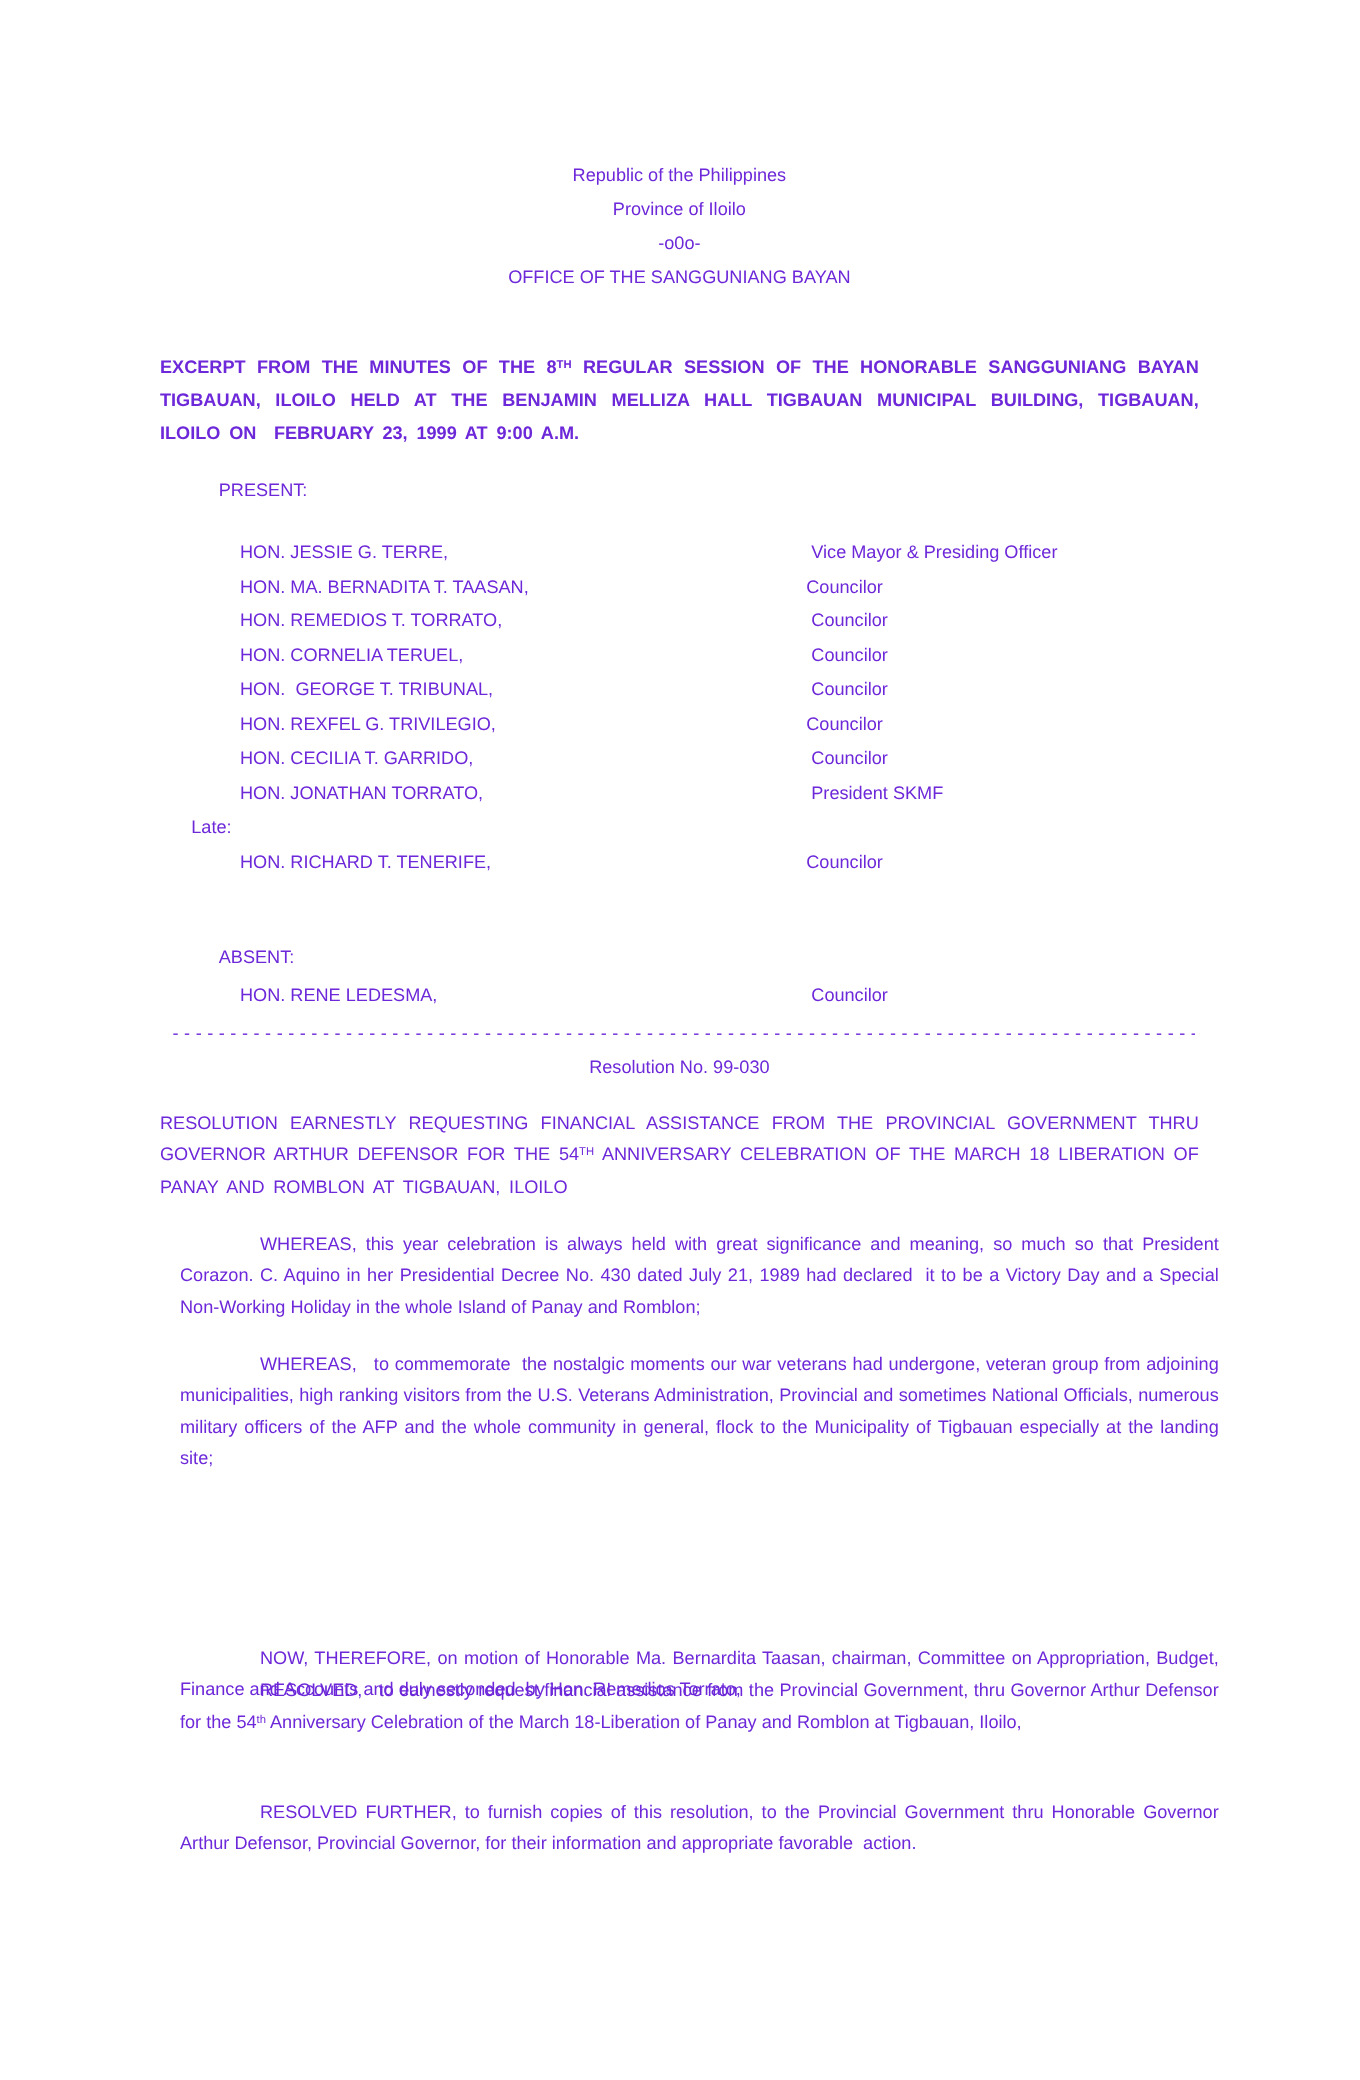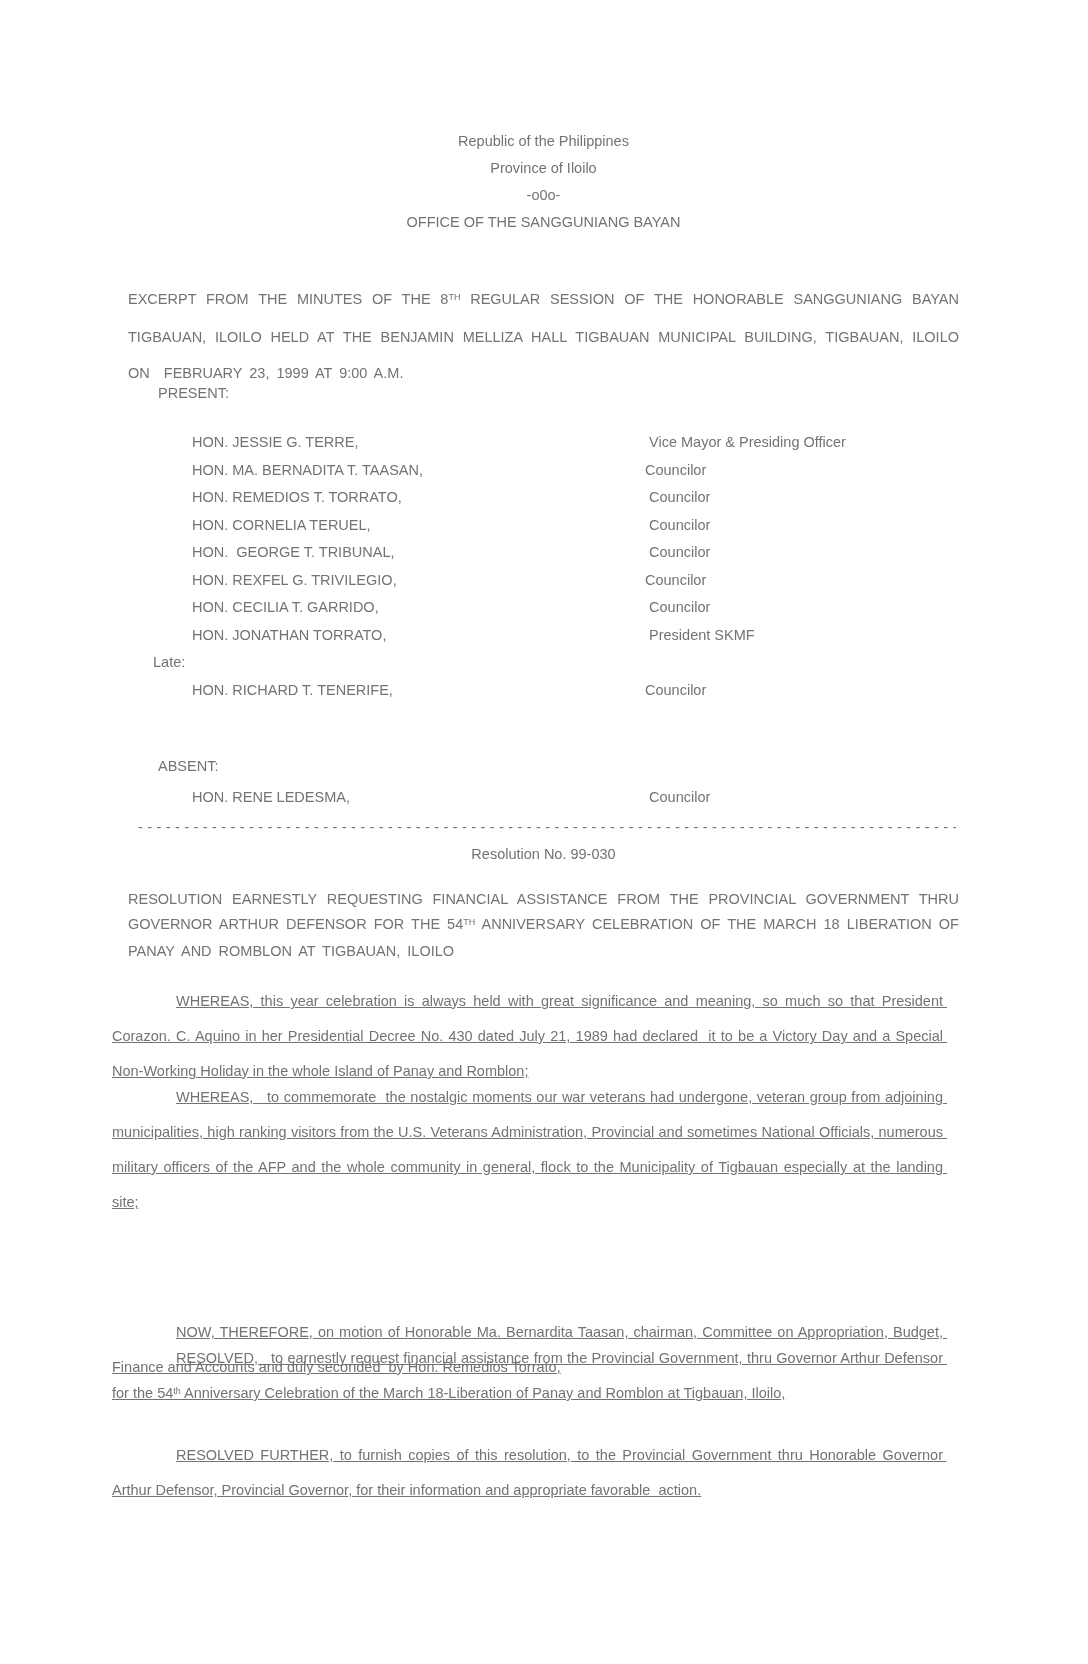--- a/index.html
+++ b/index.html
@@ -1,40 +1,40 @@
 <!DOCTYPE html>
 <html><head>
 <meta charset="utf-8">
 <style>
   html,body { margin:0; padding:0; background:#ffffff; }
   .page {
     position:relative; width:1088px; height:1664px; background:#ffffff;
-    color:#737373; font-family:"Liberation Sans","DejaVu Sans",sans-serif;
+    color:#6d28d9; font-family:"Liberation Sans","DejaVu Sans",sans-serif;
     font-size:14.5px; overflow:hidden;
   }
   .abs { position:absolute; }
   .header-block { top:128px; left:128px; width:831px; line-height:27px; text-align:center; }
-  .excerpt { top:281px; left:128px; width:831px; line-height:36px; text-align:justify;
-             white-space:pre-wrap; word-spacing:3px; }
-  .section-label { white-space:pre; }
+  .excerpt { top:281px; left:128px; width:831px; line-height:26px; text-align:justify;
+             white-space:pre-wrap; word-spacing:3px;font-weight:bold; }
+  .section-label { white-space:pre;margin-left:17px; }
   .label-present { top:385px; left:158px; }
   .label-absent  { top:758px; left:158px; }
   .att-rows { top:429px; left:128px; width:831px; }
   .att-row  { position:relative; height:27.5px; line-height:27.5px; }
   .att-row .name { margin-left:64px; white-space:pre; }
   .att-row .pos  { position:absolute; left:517px; top:0; white-space:pre; }
   .late-label { height:27.5px; line-height:27.5px; margin-left:25px; white-space:pre; }
   .absent-row { top:784px; left:128px; width:831px; }
   .divider { top:815px; left:138px; width:818px; line-height:25px; white-space:nowrap;
              overflow:hidden; letter-spacing:0.2px; }
   .res-number { top:842px; left:128px; width:831px; line-height:25px; text-align:center; }
   .res-title { top:887px; left:128px; width:831px; line-height:25px; text-align:justify;
                white-space:pre-wrap; word-spacing:3px; }
-  .body-para { left:112px; width:831px; line-height:35px; text-align:justify;
-               text-indent:64px; white-space:pre-wrap;text-decoration:underline; }
+  .body-para { left:144px; width:831px; line-height:25px; text-align:justify;
+               text-indent:64px; white-space:pre-wrap; }
   .p-w1 { top:984px; }
   .p-w2 { top:1080px; }
   .p-w3 { top:1199px; }
   .p-now { top:1272px;margin-top:43px; }
   .p-res { top:1341px; }
   .p-resf { top:1438px; }
   .sup { font-size:9px; position:relative; top:-0.45em; }
 </style>
 </head>
 <body>

